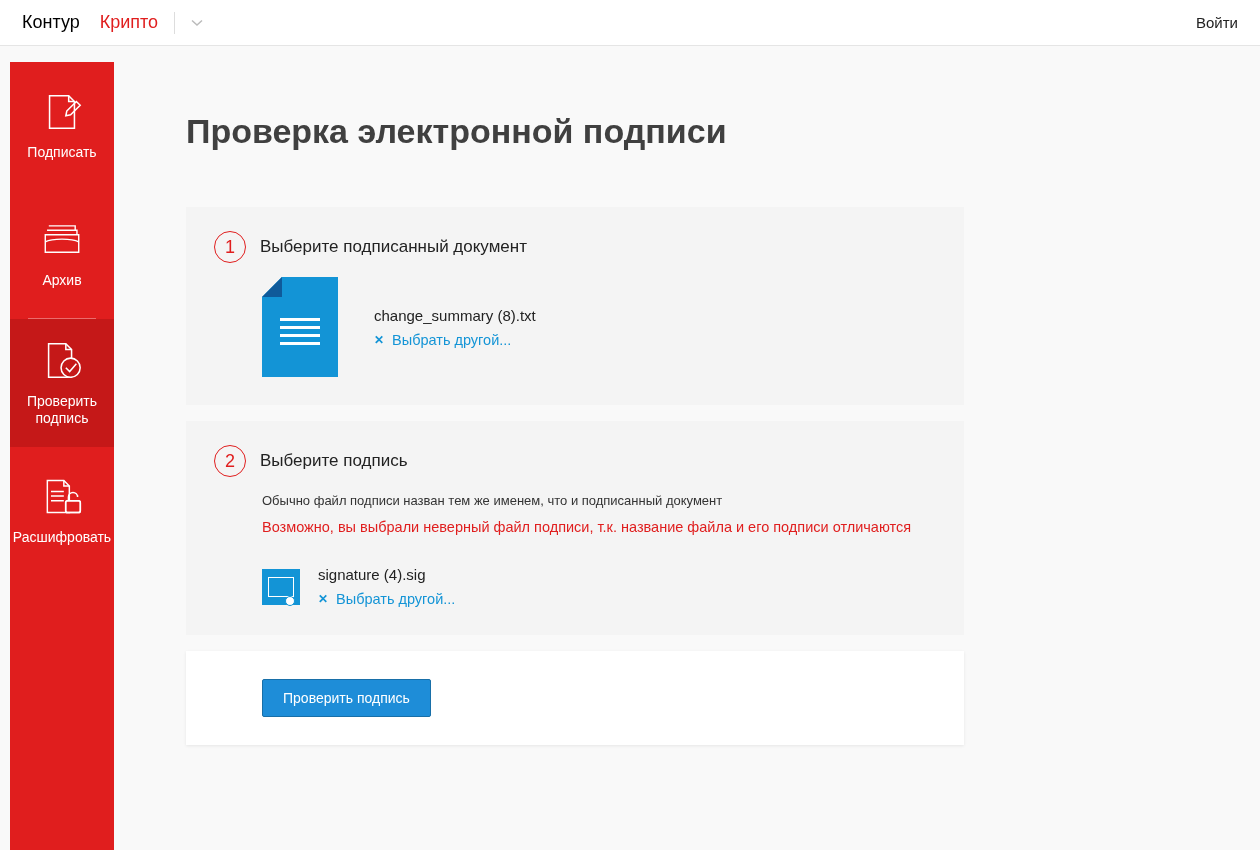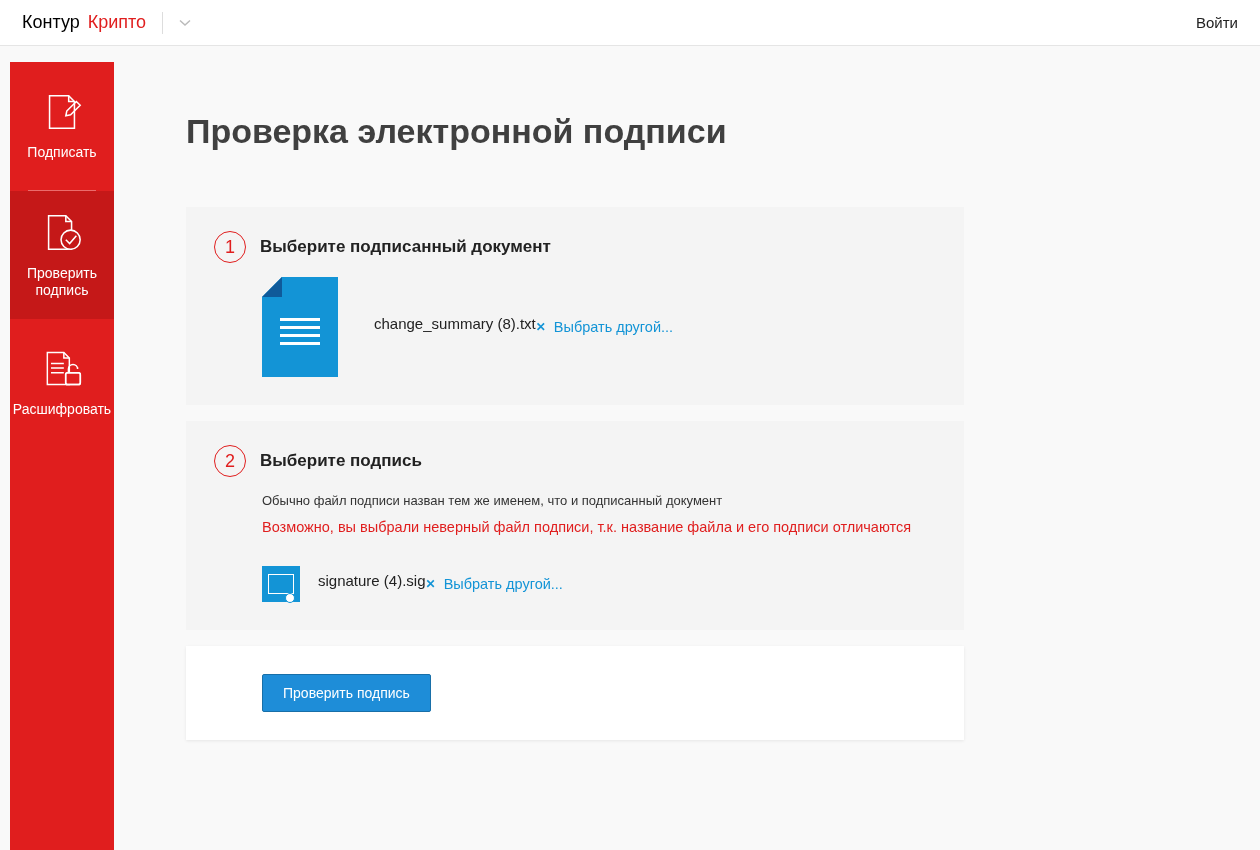--- a/index.html
+++ b/index.html
@@ -1,50 +1,50 @@
 <!DOCTYPE html>
 <html><head>
 <meta charset="utf-8">
 <style>
 *{box-sizing:border-box;margin:0;padding:0}
 body{font-family:"Segoe UI",Arial,sans-serif;font-size:14px;color:#333;background:#fff;width:1260px}
 .topbar{height:46px;border-bottom:1px solid #e5e5e5;display:flex;align-items:center;padding:0 22px;justify-content:space-between}
 .logo{display:flex;align-items:center}
 .logo-1{font-weight:400;font-size:18px;color:#000}
-.logo-2{font-weight:400;font-size:18px;color:#E01E1E;margin-left:8px}
+.logo-2{font-weight:400;font-size:18px;color:#E01E1E;margin-left:20px}
 .logo-sep{width:1px;height:22px;background:#ddd;margin:0 16px}
 .chev{color:#aaa;font-size:11px}
 .login{color:#222;font-size:15px;cursor:pointer}
 .workspace{display:flex;min-height:804px;background:#f9f9f9;padding-top:16px;padding-left:10px}
 .sidebar{width:104px;background:linear-gradient(#E01E1E,#E01E1E);display:flex;flex-direction:column}
 .side-item{display:flex;flex-direction:column;align-items:center;justify-content:center;color:#fff;height:128px;cursor:pointer;position:relative}
 .side-item .lbl{font-size:14px;margin-top:10px;text-align:center;line-height:1.25}
 .side-item.active{background:#C51818}
 .side-sep{height:1px;background:rgba(255,255,255,.35);margin:0 18px}
 .side-icon{width:44px;height:44px;display:flex;align-items:center;justify-content:center}
 .content{flex:1;padding:0 0 0 0}
 .page{max-width:850px;padding:50px 0 0 72px}
 h1{font-size:34px;font-weight:700;color:#404040;margin-bottom:56px}
 .card{background:#f4f4f4;padding:24px 28px 28px 28px;margin-bottom:16px}
 .card-head{display:flex;align-items:center;margin-bottom:14px}
 .step-num{width:32px;height:32px;border:1.5px solid #E01E1E;border-radius:50%;color:#E01E1E;font-size:18px;display:flex;align-items:center;justify-content:center;margin-right:14px;flex-shrink:0}
-.card-title{font-weight:700;font-size:17px;color:#222}
+.card-title{font-weight:400;font-size:17px;color:#222}
 .card-body{padding-left:48px}
 .hint{font-size:13px;color:#333;margin-bottom:6px;line-height:1.5}
 .warn{font-size:14.5px;color:#E01E1E;line-height:1.5;margin-bottom:28px}
 .filerow{display:flex;align-items:center;margin-top:6px}
 .doc-icon-lg{width:76px;height:100px;position:relative;margin-right:36px}
 .doc-icon-lg .fold{width:0;height:0;border-left:20px solid transparent;border-bottom:20px solid #0f5a9a;position:absolute;top:0;left:0}
 .doc-icon-lg .body{position:absolute;top:0;left:0;width:76px;height:100px;background:#1394d6;clip-path:polygon(26% 0,100% 0,100% 100%,0 100%,0 20%)}
 .doc-icon-lg .lines{position:absolute;left:18px;top:36px;width:40px}
 .doc-icon-lg .lines div{height:3px;background:#fff;margin:5px 0}
 .sig-icon{width:38px;height:36px;background:#1394d6;border:2px solid #1394d6;position:relative;margin-right:18px;display:flex;align-items:center;justify-content:center}
 .sig-icon .inner{width:26px;height:20px;border:1.5px solid #fff;position:relative}
 .sig-icon .seal{width:10px;height:10px;background:#fff;border-radius:50%;position:absolute;bottom:-3px;right:3px;border:1.5px solid #1394d6}
-.filecol{display:flex;flex-direction:row;justify-content:center}
+.filecol{display:flex;flex-direction:column;justify-content:center}
 .fname{font-size:15px;color:#222;margin-bottom:8px}
 .choose{color:#1394d6;cursor:pointer;font-size:14.5px;display:flex;align-items:center}
 .choose .x{font-weight:700;margin-right:8px;font-size:12px}
 .action-card{background:#fff;box-shadow:0 1px 3px rgba(0,0,0,.08);padding:28px 28px 28px 76px}
 .btn-primary{background:#1e8dd8;color:#fff;border:1px solid #186fa8;border-radius:2px;padding:10px 20px;font-size:14px;cursor:pointer}
 svg{display:block}
 </style>
 </head>
 <body>
 
@@ -70,20 +70,31 @@
       <span class="side-icon">
         <svg width="46" height="46" viewBox="0 0 46 46" fill="none" stroke="#fff" stroke-width="1.6">
           <path d="M10 6 H30 L36 12 V40 H10 Z"></path>
           <path d="M30 6 V12 H36"></path>
           <path d="M28 22 L38 12 L42 16 L32 26 L27 27 Z"></path>
         </svg>
       </span>
       <span class="lbl">Подписать</span>
     </div>
 
+    <div class="side-item">
+      <span class="side-icon">
+        <svg width="50" height="40" viewBox="0 0 50 40" fill="none" stroke="#fff" stroke-width="1.6">
+          <path d="M6 14 H44 V34 H6 Z"></path>
+          <path d="M8 9 H42 V14"></path>
+          <path d="M10 4 H40 V9"></path>
+          <path d="M6 22 C 14 18, 36 18, 44 22"></path>
+        </svg>
+      </span>
+      <span class="lbl">Архив</span>
+    </div>
 
     <div class="side-sep"></div>
 
     <div class="side-item active">
       <span class="side-icon">
         <svg width="46" height="46" viewBox="0 0 46 46" fill="none" stroke="#fff" stroke-width="1.6">
           <path d="M9 5 H27 L33 11 V40 H9 Z"></path>
           <path d="M27 5 V11 H33"></path>
           <circle cx="32" cy="30" r="10" fill="#C51818"></circle>
           <path d="M27 30 L31 34 L38 26"></path>

